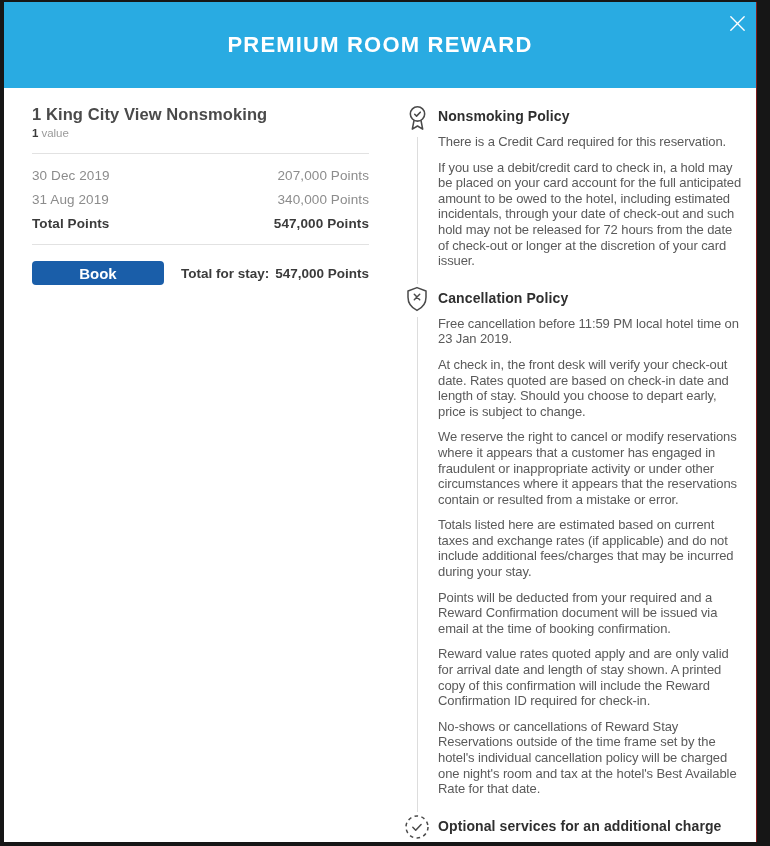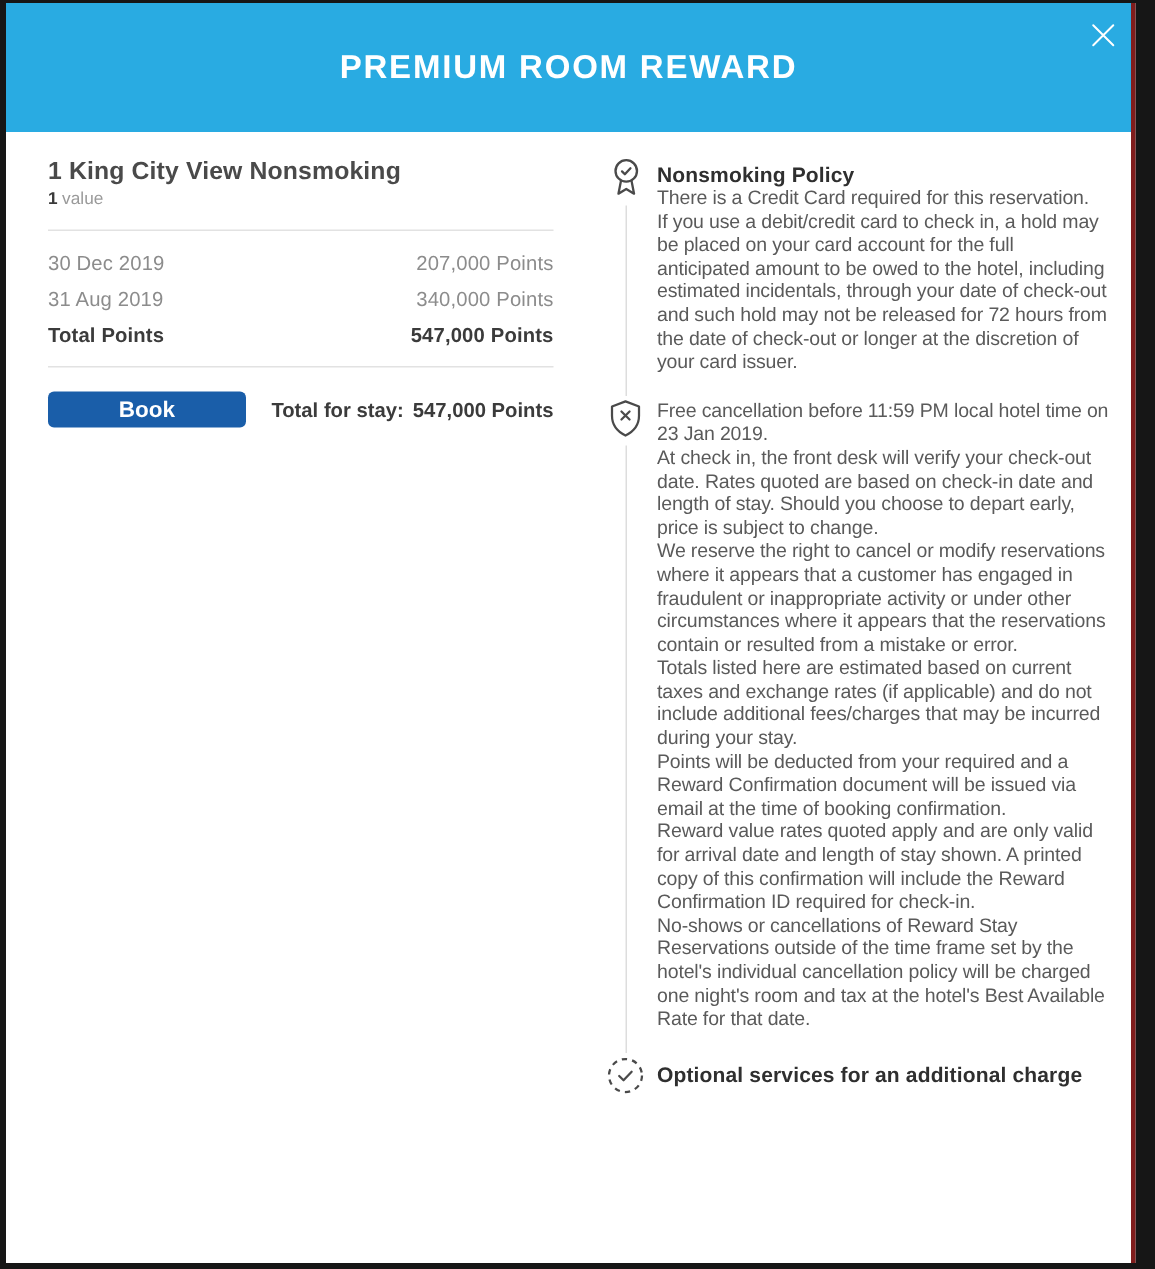--- a/index.html
+++ b/index.html
@@ -17,21 +17,21 @@
   body{
     background:var(--backdrop);
     font-family:"Liberation Sans", sans-serif;
     position:relative;
   }
   .modal{
     position:absolute;
     left:4px; top:2px;
     width:753px; height:840px;
     background:#ffffff;
-    border-right:3px solid #7f1d1d;
+    border-right:1px solid #7f1d1d;
     overflow:hidden;
   }
   
   .modal-header{
     position:relative;
     height:86px;
     background:var(--accent_cyan);
   }
   .modal-title{
     text-align:center;
@@ -143,21 +143,21 @@
     padding-bottom:17px;
   }
   .section-title{
     font-size:14px;
     font-weight:bold;
     color:var(--heading_text);
     margin-top:4px;
     letter-spacing:.1px;
   }
   .section-body p{
-    margin-top:0;
+    margin-top:10px;
     font-size:13px;
     line-height:15.6px;
     letter-spacing:-.1px;
     color:var(--body_text);
   }
   
   .optional .section-body{padding-bottom:8px;}
 </style>
 </head>
 <body>
@@ -228,20 +228,21 @@
 
       <div class="policy-section">
         <div class="icon-col">
           <svg viewBox="0 0 24 26" width="24" height="26" fill="none" stroke="#4A4A4A" stroke-width="1.5">
             <path d="M12 1.6 L21 5 V11.2 C21 17.4 17.2 21.8 12 24.4 C6.8 21.8 3 17.4 3 11.2 V5 Z" stroke-linejoin="round"></path>
             <path d="M9.3 8.3 L14.7 13.7 M14.7 8.3 L9.3 13.7" stroke-linecap="round"></path>
           </svg>
           <div class="connector"></div>
         </div>
         <div class="section-body">
+          <h3 class="section-title">Cancellation Policy</h3>
           <p>Free cancellation before 11:59 PM local hotel time on 23 Jan 2019.</p>
           <p>At check in, the front desk will verify your check-out date. Rates quoted are based on check-in date and length of stay. Should you choose to depart early, price is subject to change.</p>
           <p>We reserve the right to cancel or modify reservations where it appears that a customer has engaged in fraudulent or inappropriate activity or under other circumstances where it appears that the reservations contain or resulted from a mistake or error.</p>
           <p>Totals listed here are estimated based on current taxes and exchange rates (if applicable) and do not include additional fees/charges that may be incurred during your stay.</p>
           <p>Points will be deducted from your required and a Reward Confirmation document will be issued via email at the time of booking confirmation.</p>
           <p>Reward value rates quoted apply and are only valid for arrival date and length of stay shown. A printed copy of this confirmation will include the Reward Confirmation ID required for check-in.</p>
           <p>No-shows or cancellations of Reward Stay Reservations outside of the time frame set by the hotel's individual cancellation policy will be charged one night's room and tax at the hotel's Best Available Rate for that date.</p>
         </div>
       </div>
 

